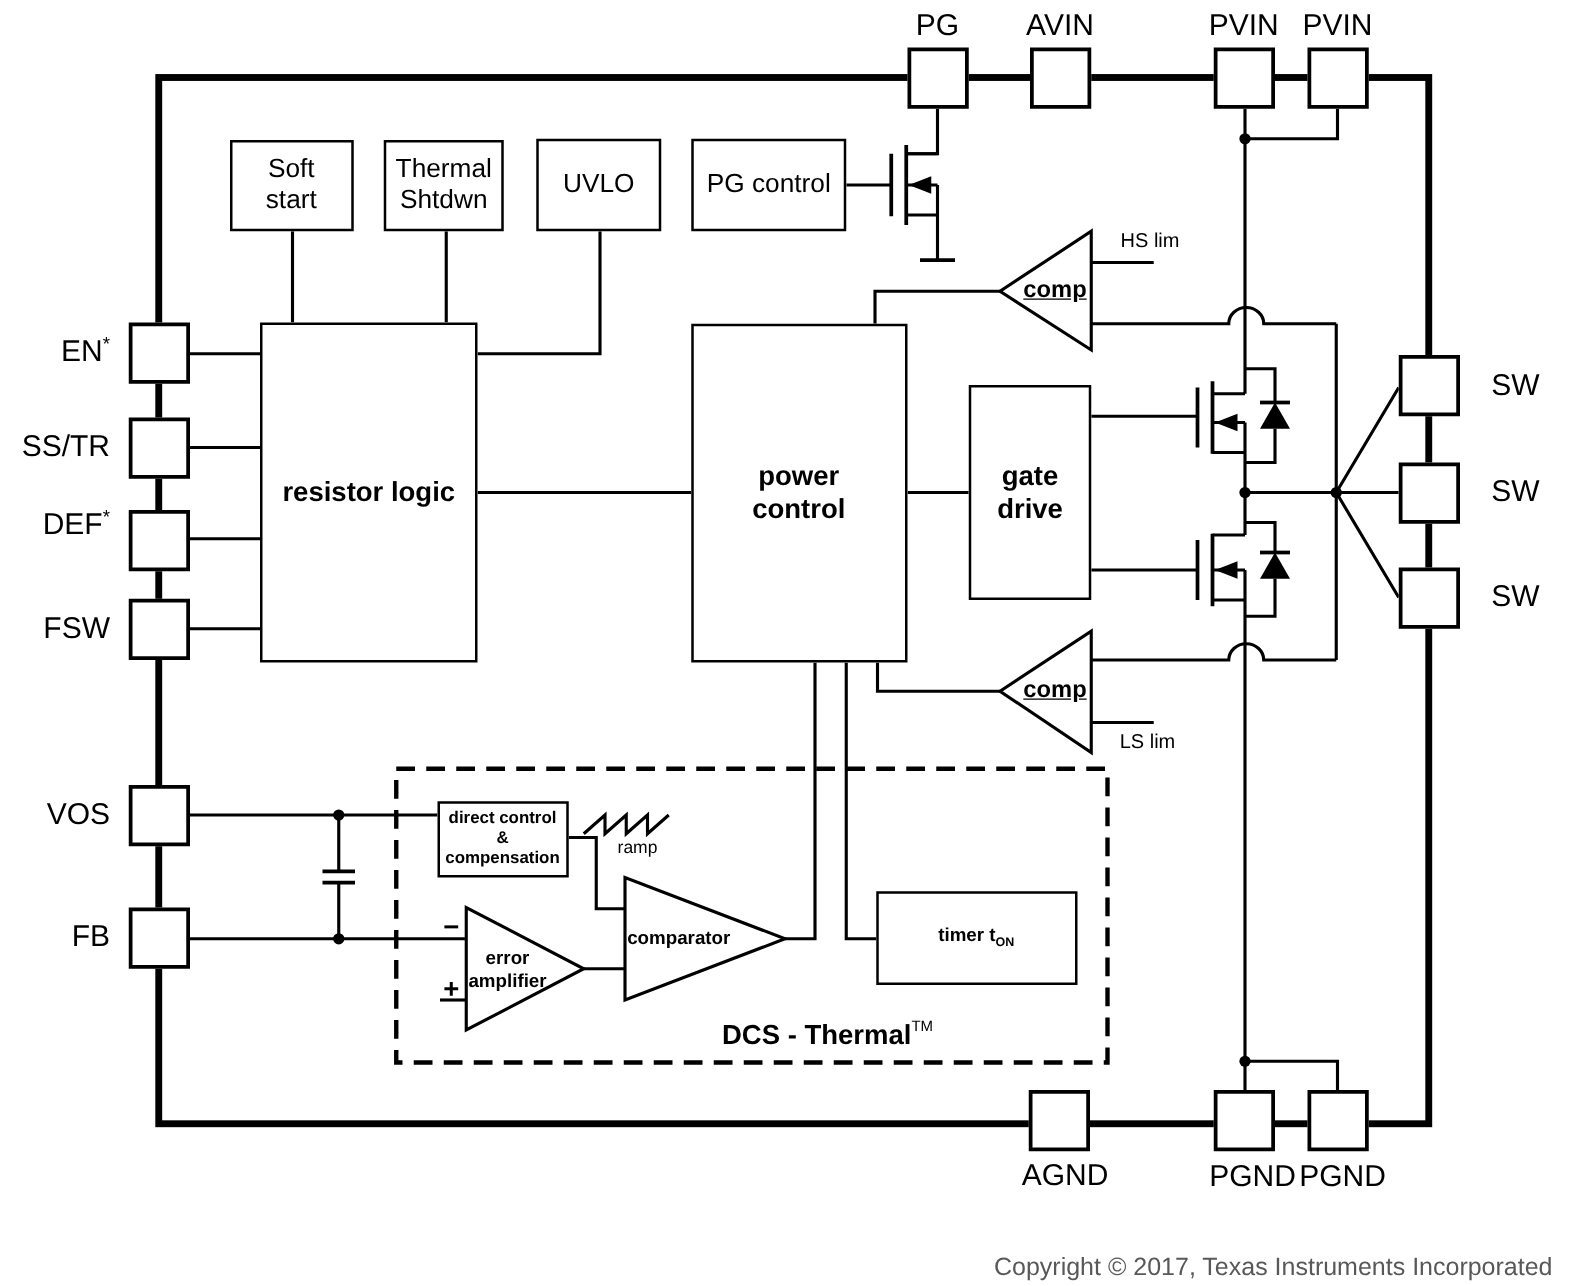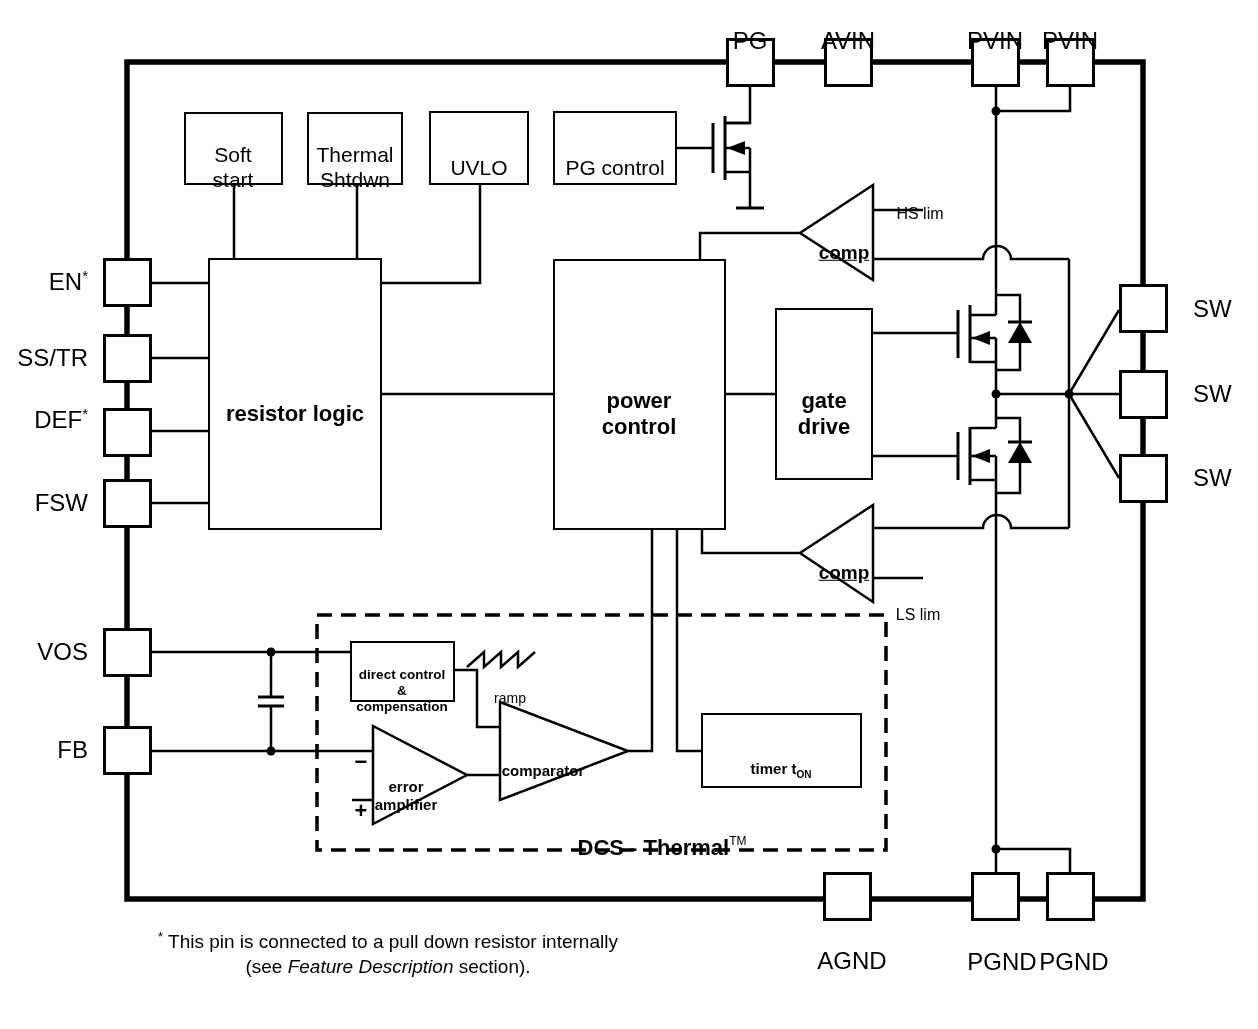--- a/index.html
+++ b/index.html
@@ -9,21 +9,21 @@
   .w   {stroke:#000;stroke-width:2.5;fill:none;}
   .w3  {stroke:#000;stroke-width:3;fill:none;}
   .thick{stroke:#000;stroke-width:5.5;fill:none;}
   .tri {fill:#fff;stroke:#000;stroke-width:2.5;}
   .solid{fill:#000;stroke:none;}
   .dash{stroke:#000;stroke-width:3.5;fill:none;stroke-dasharray:15 9;}
   .pad{position:absolute;width:49px;height:49px;background:#fff;border:3px solid #000;
        box-sizing:border-box;z-index:2;}
   .blk{position:absolute;background:#fff;border:2.5px solid #000;box-sizing:border-box;z-index:2;}
   .lbl{position:absolute;transform:translate(-50%,-50%);text-align:center;white-space:pre-line;
-       z-index:3;line-height:1.18;margin-top:20px;}
+       z-index:3;line-height:1.18;}
   .pinfont{font-size:24px;}
   .blkfont{font-size:21px;}
   .b22{font-size:22px;font-weight:bold;}
   .b19{font-size:19px;font-weight:bold;text-decoration:underline;}
   .b15{font-size:15px;font-weight:bold;}
   .b13{font-size:13.5px;font-weight:bold;line-height:1.2;}
   .s16{font-size:16px;}
   .s14{font-size:14px;}
   .lbl-left{position:absolute;transform:translate(0,-50%);text-align:right;z-index:3;}
   .lbl-right{position:absolute;transform:translate(0,-50%);text-align:left;z-index:3;}
@@ -200,16 +200,16 @@
   <div class="lbl b19" style="left:844px;top:233px">comp</div>
   <div class="lbl b19" style="left:844px;top:553px">comp</div>
 
   <div class="lbl s16" style="left:920px;top:194px">HS lim</div>
   <div class="lbl s16" style="left:918px;top:595px">LS lim</div>
   <div class="lbl s14" style="left:510px;top:678px">ramp</div>
   <div class="lbl signfont" style="left:361px;top:742px">−</div>
   <div class="lbl signfont" style="left:361px;top:791px">+</div>
   <div class="lbl b22" style="left:662px;top:828px"><span>DCS - Thermal</span><sup class="tm">TM</sup></div>
 
-  <div class="footnote"><sup>*</sup><span> This pin is connected to a pull down resistor internally</span><br><span>(see </span><em>Feature Description</em><span> section).</span></div>
-
+
+  <div class="copyright" style="color: rgb(88, 88, 90);">Copyright © 2017, Texas Instruments Incorporated</div>
 
 </div>
 
 </body></html>

